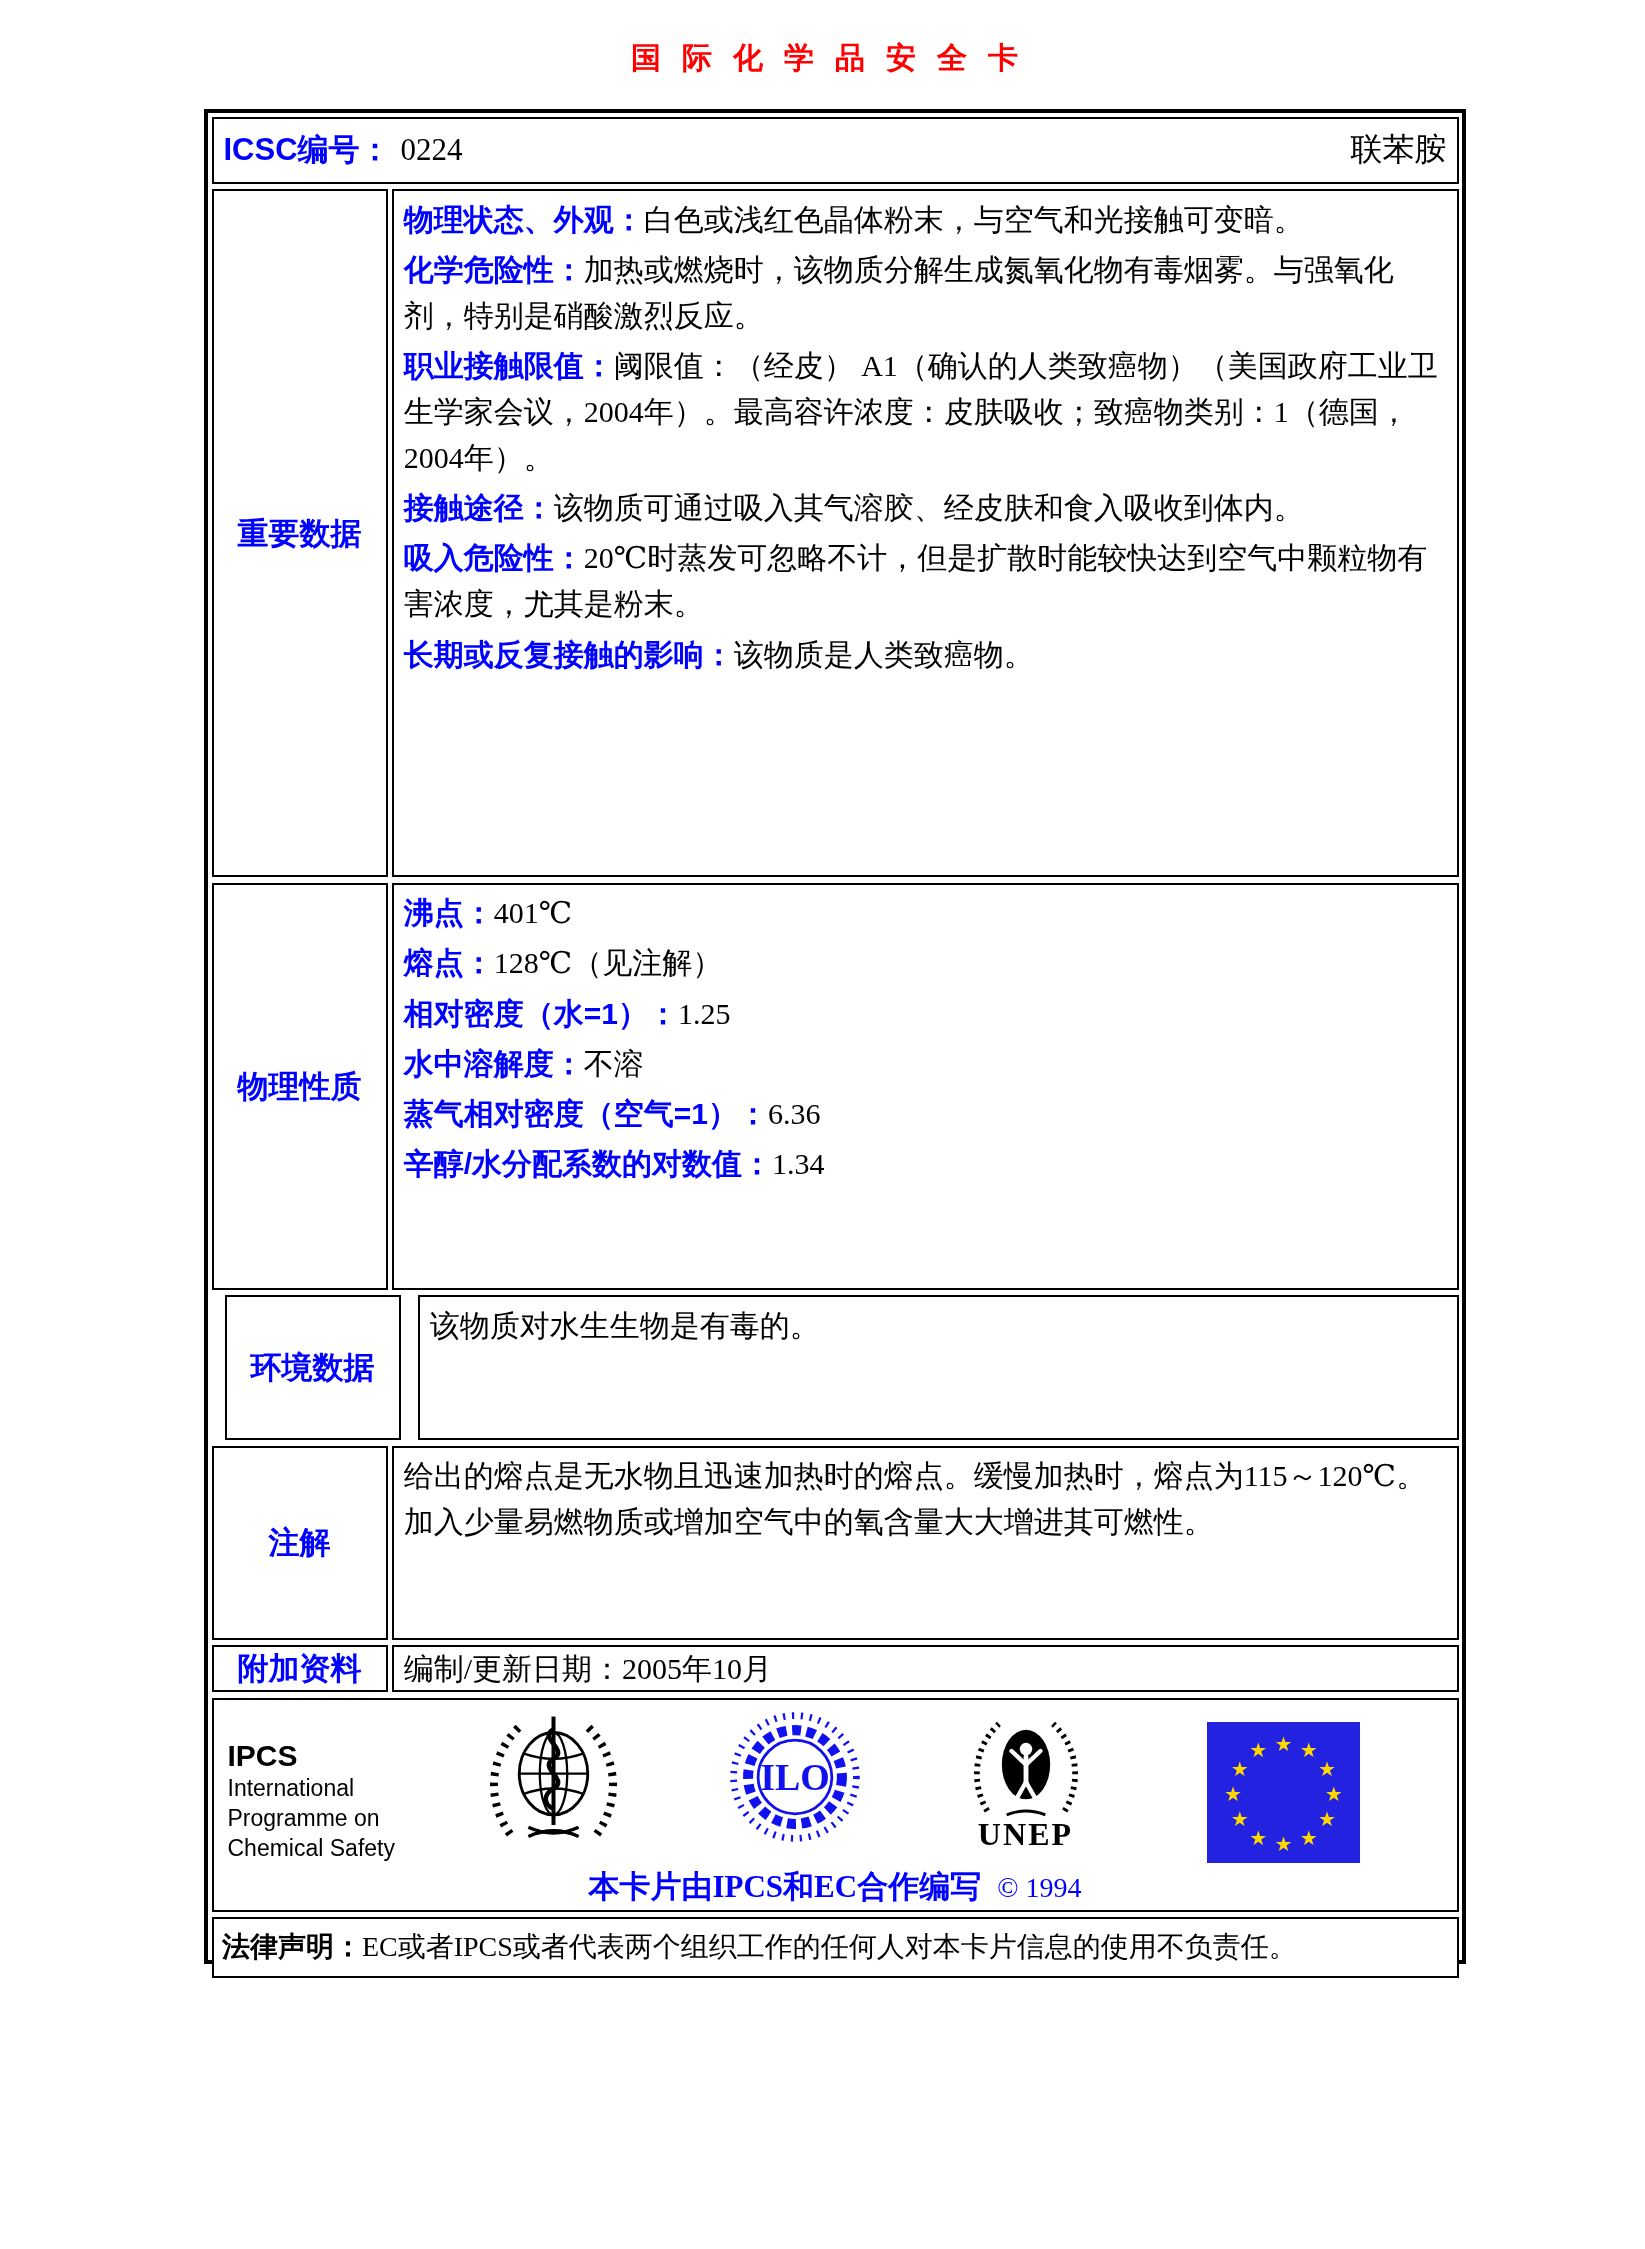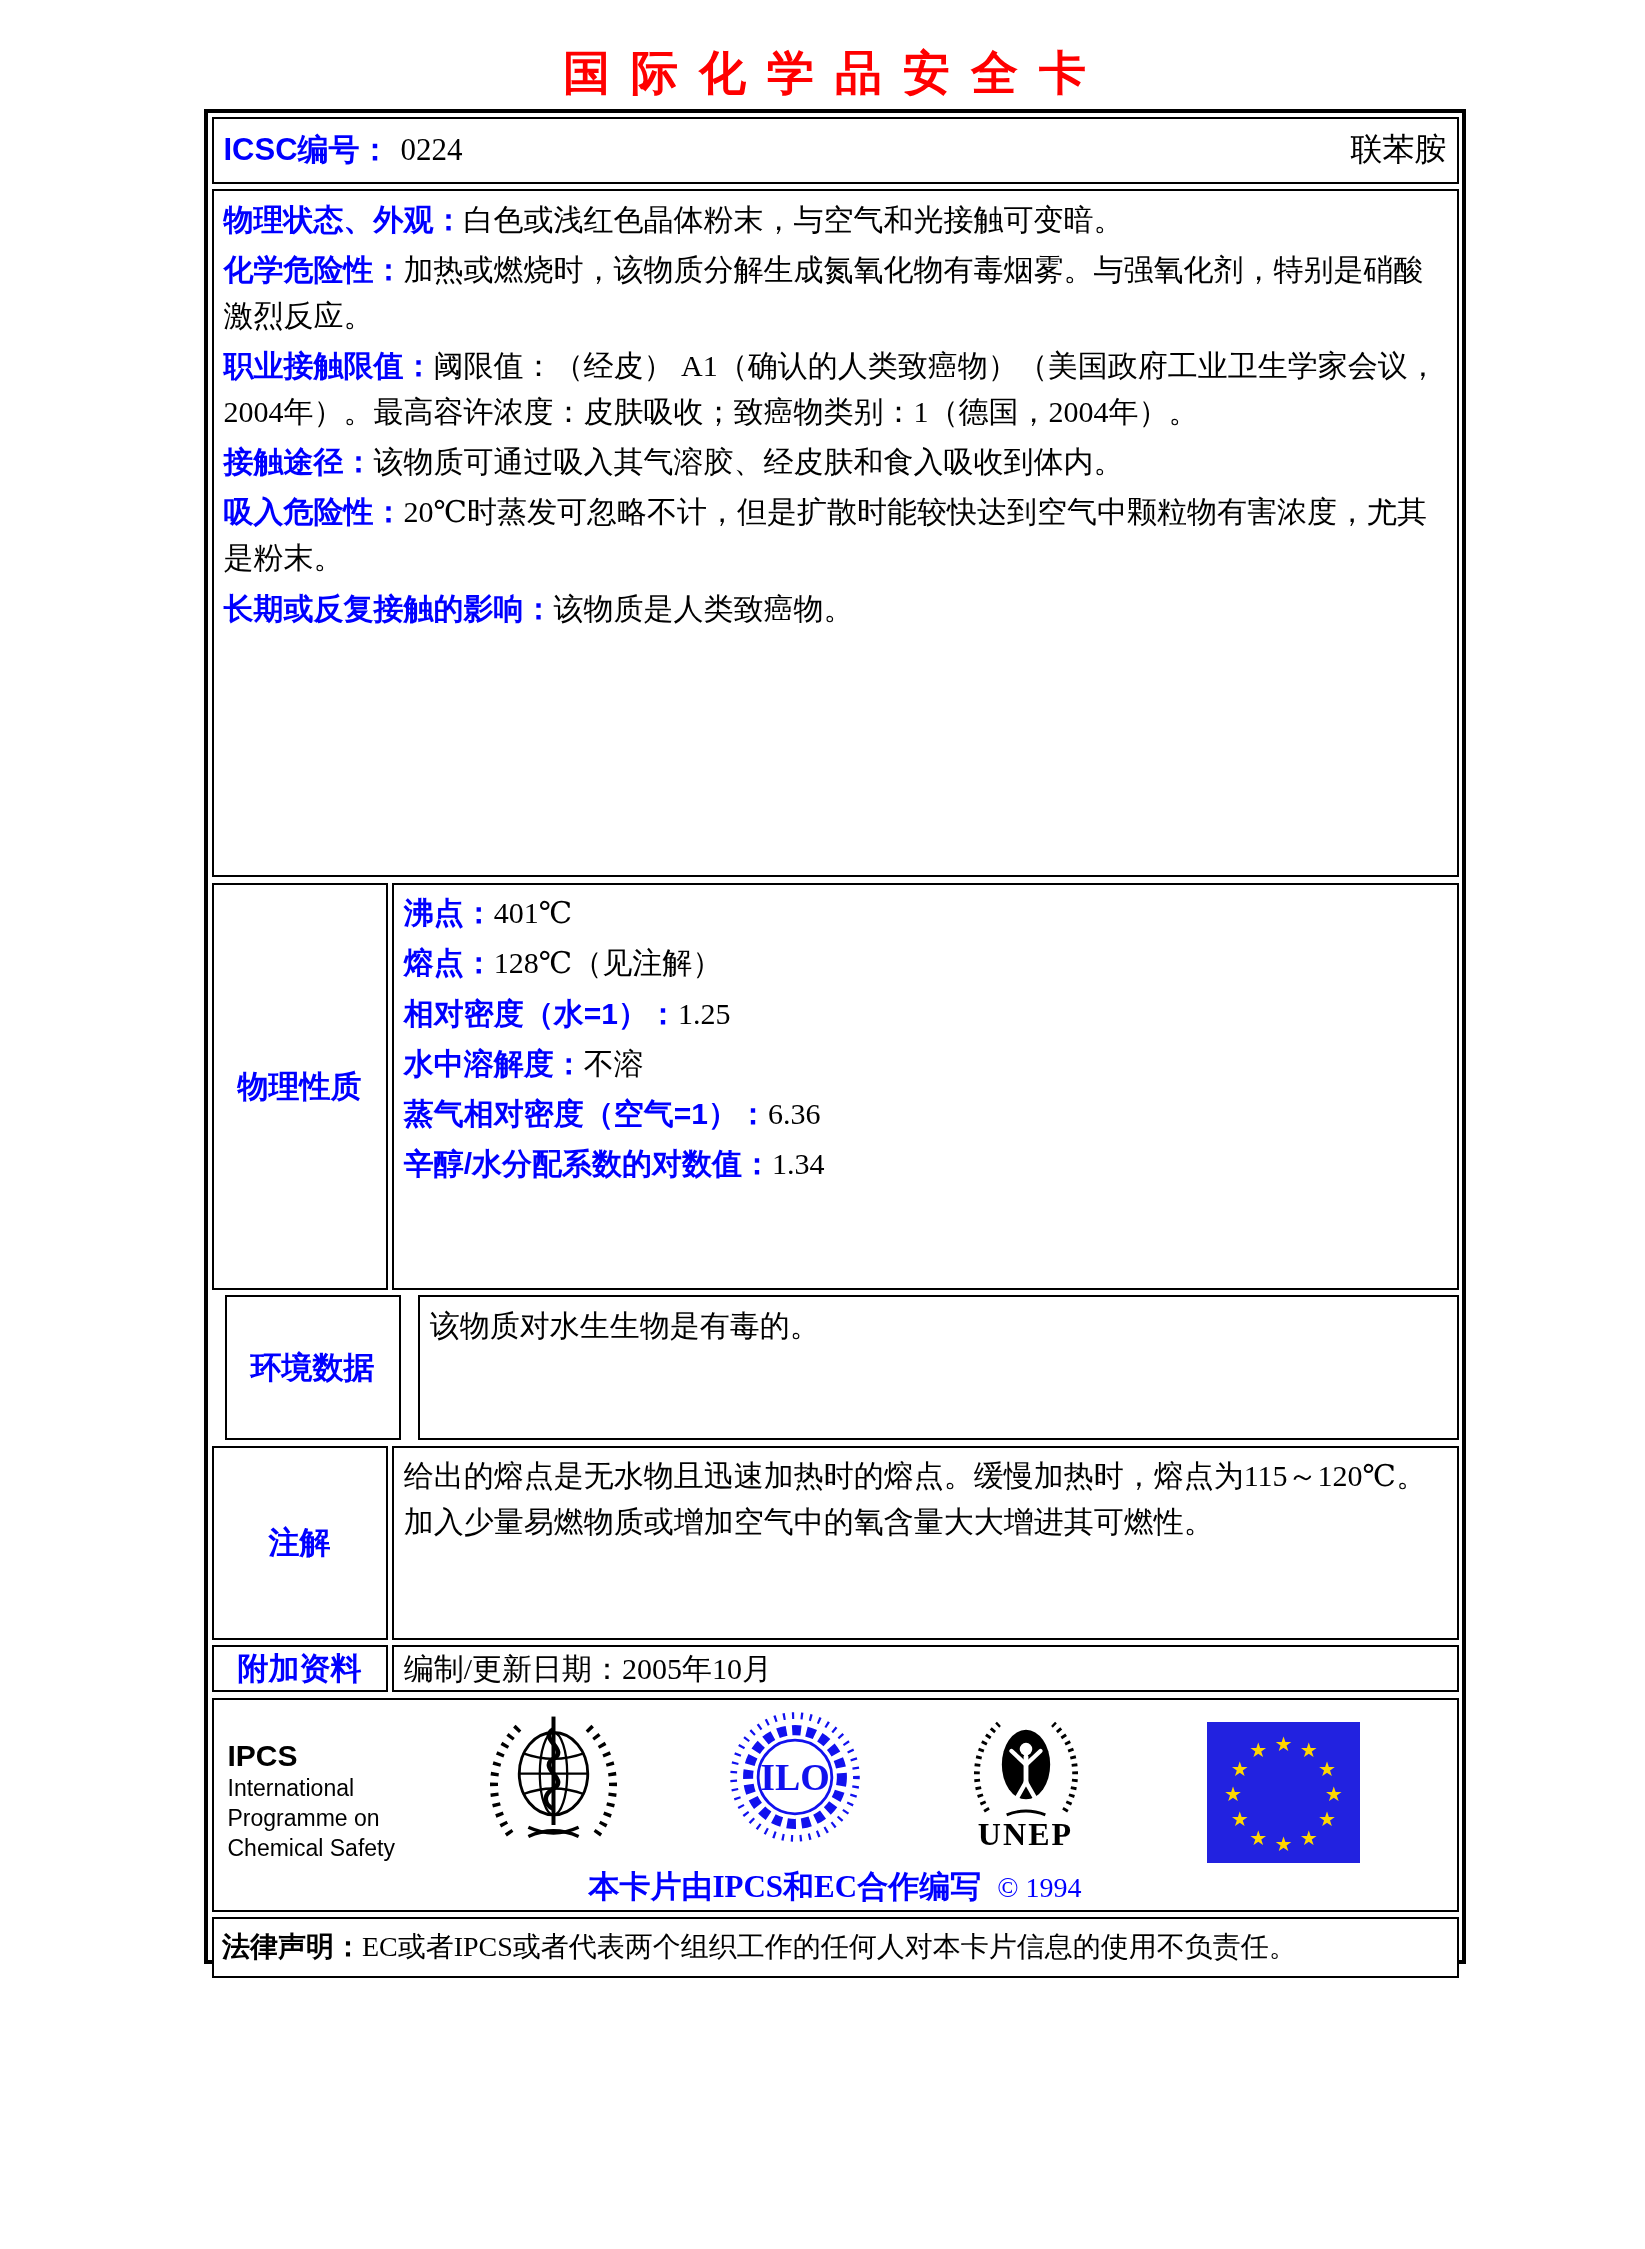--- a/index.html
+++ b/index.html
@@ -1,22 +1,22 @@
 <!DOCTYPE html>
 <html style="font-size:11.3px"><head>
 <meta charset="utf-8">
 <style>
   html,body { margin:0; padding:0; background:#fff; }
   #page {
     position:relative; width:1646px; height:2250px; background:#ffffff;
     font-family:"Liberation Serif","DejaVu Serif",serif; color:#000;
   }
   #doc-title {
-    position:absolute; left:204px; top:48px; width:1262px;
-    text-align:center; color:#ff0000; font-weight:bold; font-size:47px;
+    position:absolute; left:204px; top:32px; width:1262px;
+    text-align:center; color:#ff0000; font-weight:bold; font-size:30px;
     letter-spacing:21px; line-height:51px;
     font-family:"Liberation Serif","DejaVu Serif",serif;
   }
   #card {
     position:absolute; left:204px; top:109px; width:1262px; height:1855px;
     border:4.2px solid #000; padding:3.5px; box-sizing:border-box; background:#fff;
   }
   .trow { display:flex; gap:4.2px; margin-bottom:5.6px; box-sizing:border-box; }
   .cell { border:2.1px solid #000; box-sizing:border-box; background:#fff; }
   .label-cell {
@@ -95,20 +95,23 @@
     <div class="trow" id="row-header">
       <div class="cell">
         <span>
           <span class="ilabel">ICSC编号：</span><span id="icsc-number">0224</span>
         </span>
         <span id="chemical-name">联苯胺</span>
       </div>
     </div>
 
     <div class="trow" id="row-important">
+      <div class="cell label-cell">
+        <span class="label-text">重要数据</span>
+      </div>
       <div class="cell content-cell">
         <div class="para"><span class="ilabel">物理状态、外观：</span><span>白色或浅红色晶体粉末，与空气和光接触可变暗。</span></div>
         <div class="para"><span class="ilabel">化学危险性：</span><span>加热或燃烧时，该物质分解生成氮氧化物有毒烟雾。与强氧化剂，特别是硝酸激烈反应。</span></div>
         <div class="para"><span class="ilabel">职业接触限值：</span><span>阈限值：（经皮） A1（确认的人类致癌物）（美国政府工业卫生学家会议，2004年）。最高容许浓度：皮肤吸收；致癌物类别：1（德国，2004年）。</span></div>
         <div class="para"><span class="ilabel">接触途径：</span><span>该物质可通过吸入其气溶胶、经皮肤和食入吸收到体内。</span></div>
         <div class="para"><span class="ilabel">吸入危险性：</span><span>20℃时蒸发可忽略不计，但是扩散时能较快达到空气中颗粒物有害浓度，尤其是粉末。</span></div>
         <div class="para"><span class="ilabel">长期或反复接触的影响：</span><span>该物质是人类致癌物。</span></div>
       </div>
     </div>
 

